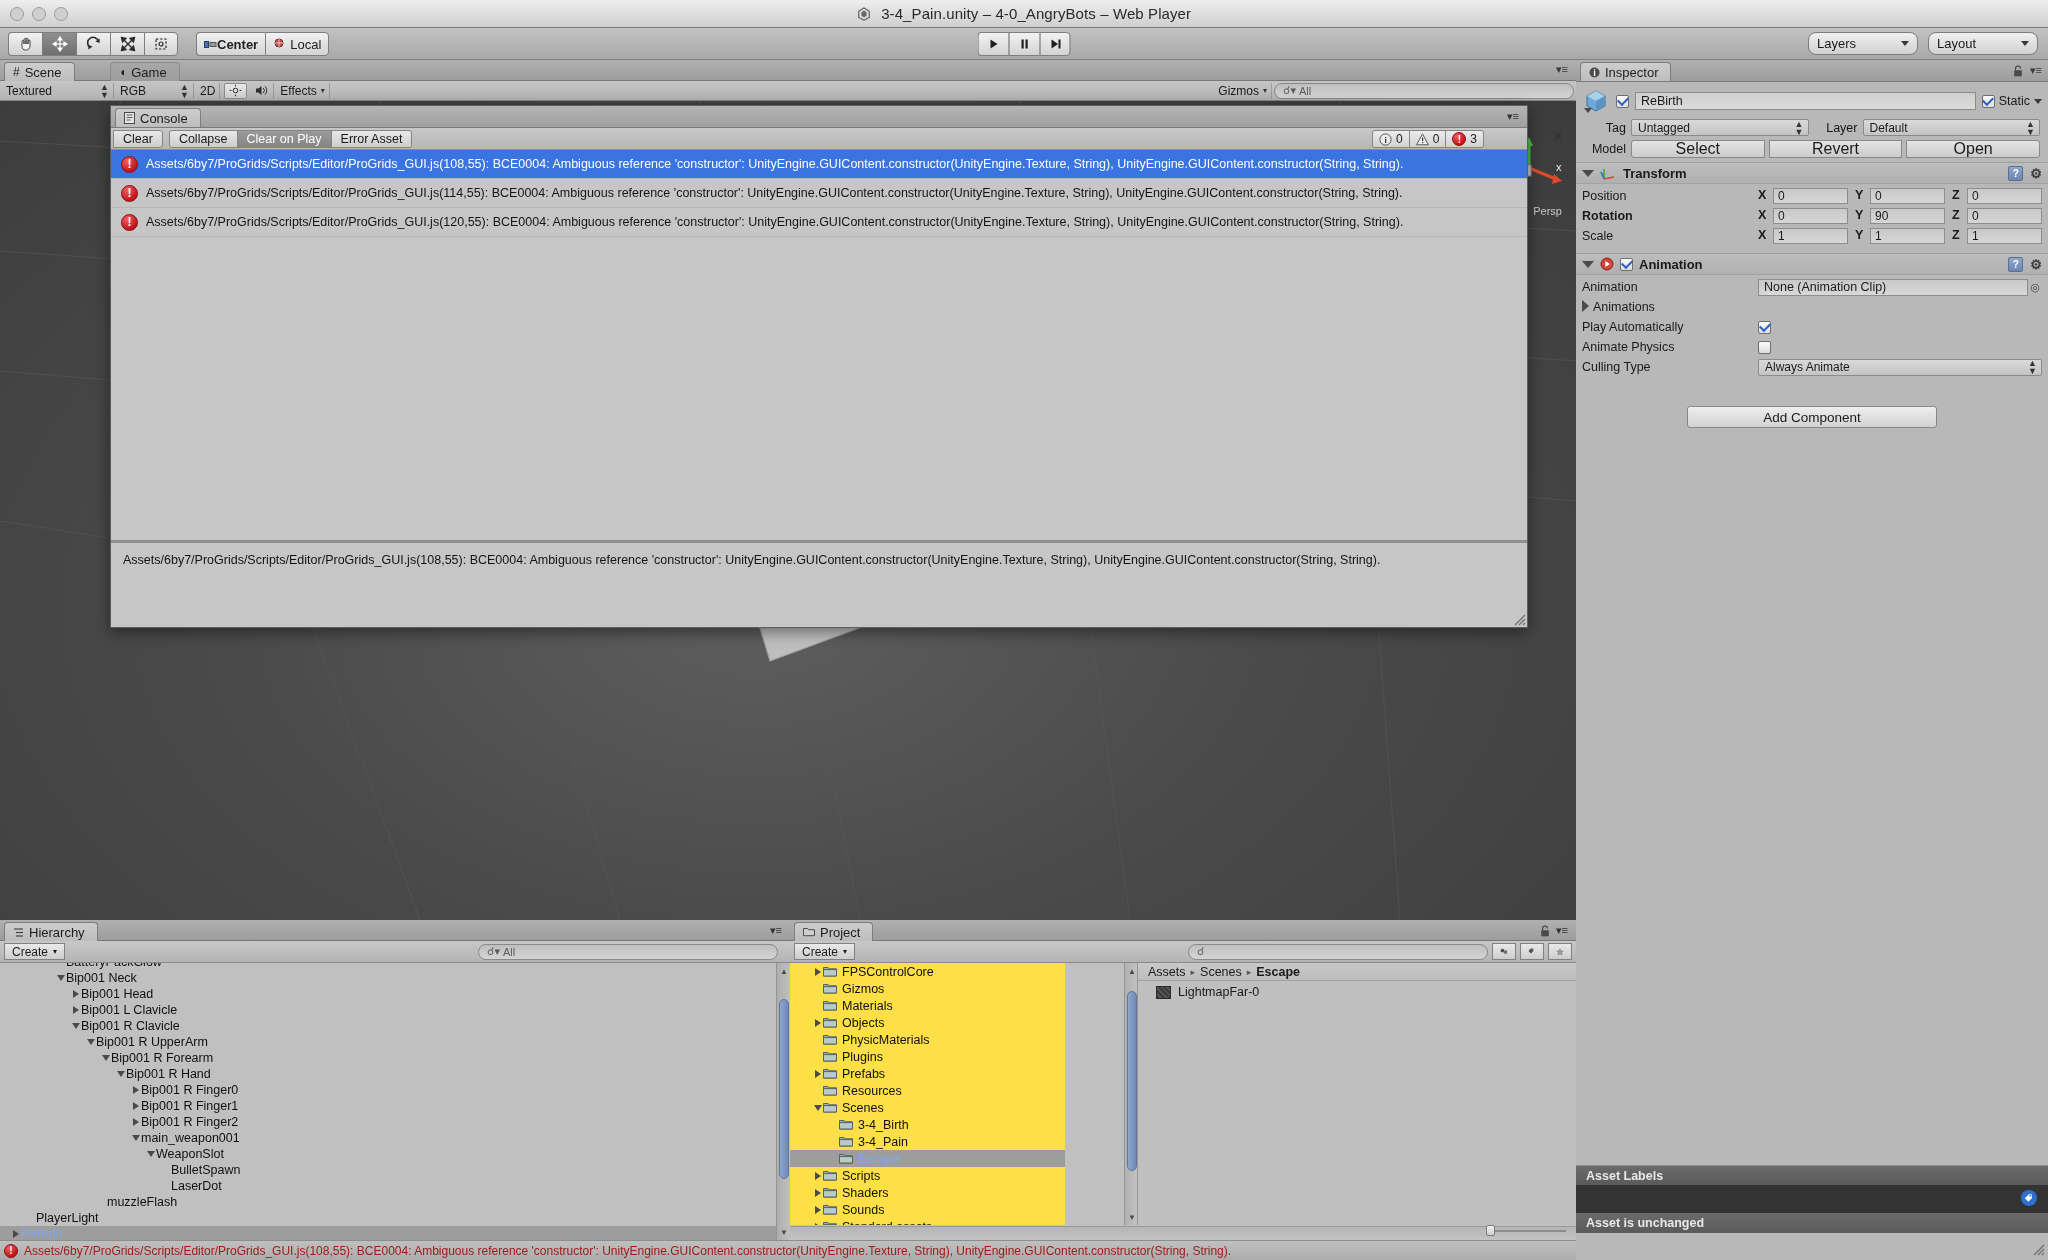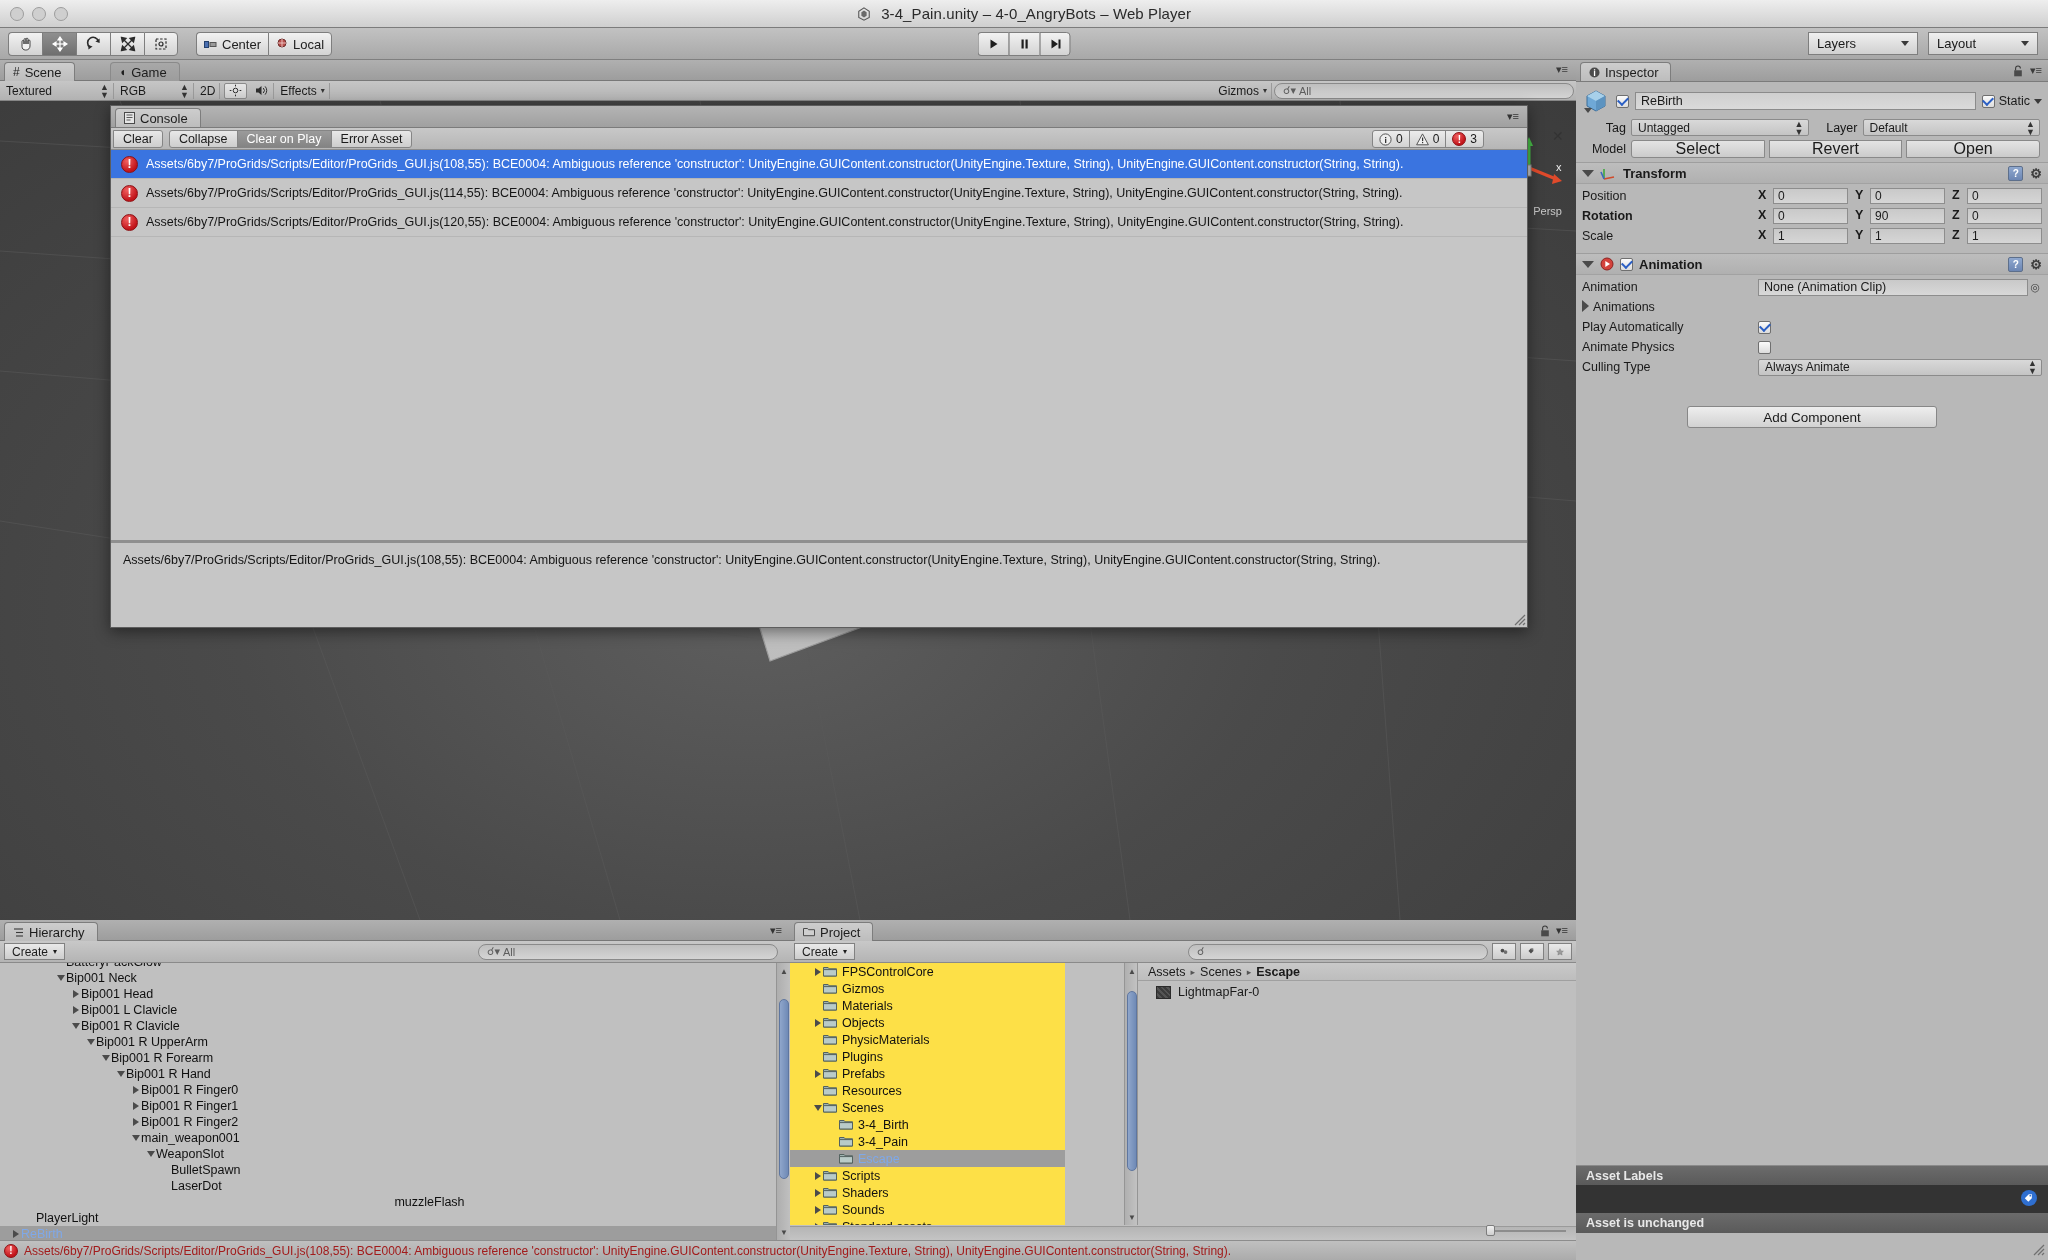--- a/index.html
+++ b/index.html
@@ -47,21 +47,21 @@
   .tbtn.on { background:linear-gradient(#8f8f8f,#6f6f6f); color:#fff; }
   .tbtn svg{display:block}
 
   .transport { position:absolute; left:50%; transform:translateX(-50%); top:4px; display:flex; }
   .transport .tbtn { min-width:31px; height:24px; }
 
   .right-tools { position:absolute; right:10px; top:4px; display:flex; gap:10px; }
   .dropbtn {
     height:23px; width:110px; padding:0 8px;
     background:linear-gradient(#f0f0f0,#d0d0d0);
-    border:1px solid #7e7e7e; border-radius:0;
+    border:1px solid #7e7e7e; border-radius:8px;
     display:flex; align-items:center; justify-content:space-between;
     font-size:13px;
   }
   .caret { width:0;height:0;border-left:4px solid transparent;border-right:4px solid transparent;border-top:5px solid #3a3a3a; }
 
   
   .panel { position:absolute; background:#c0c0c0; }
   .panel-tabbar {
     height:21px; background:linear-gradient(#b0b0b0,#9d9d9d);
     border-bottom:1px solid #787878; position:relative;
@@ -297,21 +297,21 @@
       </div>
       <div class="tbtn">
         <svg width="16" height="16" viewBox="0 0 16 16">
           <rect x="3" y="3" width="10" height="10" fill="none" stroke="#2b2b2b" stroke-width="1.2" stroke-dasharray="2.5 1.6"></rect>
           <circle cx="8" cy="8" r="2" fill="none" stroke="#2b2b2b" stroke-width="1.2"></circle>
         </svg>
       </div>
     </div>
 
     <div class="tool-group" style="left:196px;top:4px;">
-      <div class="tbtn" style="min-width:60px;gap:5px;">
+      <div class="tbtn" style="min-width:60px;font-weight:bold;">
         <svg width="13" height="11" viewBox="0 0 13 11">
           <rect x="0.5" y="2.5" width="4" height="6" fill="#4a6fb0" stroke="#24416e"></rect>
           <rect x="6" y="3.5" width="6" height="4" fill="#9a9a9a" stroke="#555"></rect>
         </svg>
         <span>Center</span>
       </div>
       <div class="tbtn" style="min-width:60px;gap:5px;">
         <svg width="12" height="12" viewBox="0 0 12 12">
           <circle cx="6" cy="5" r="4" fill="#b8504d" stroke="#6e2c2a"></circle>
           <path d="M2 5h8M6 1v8" stroke="#efc9c8" stroke-width="0.9"></path>
@@ -831,21 +831,21 @@
           <span class="tlabel">WeaponSlot</span>
         </div>
         <div class="trow" style="padding-left: 160px;">
           <span class="tri"></span>
           <span class="tlabel">BulletSpawn</span>
         </div>
         <div class="trow" style="padding-left: 160px;">
           <span class="tri"></span>
           <span class="tlabel">LaserDot</span>
         </div>
-        <div class="trow" style="padding-left: 72px; justify-content: center;">
+        <div class="trow" style="padding-left: 96px;">
           <span class="tri"></span>
           <span class="tlabel">muzzleFlash</span>
         </div>
         <div class="trow" style="padding-left: 25px;">
           <span class="tri"></span>
           <span class="tlabel">PlayerLight</span>
         </div>
         <div class="trow sel" style="padding-left: 10px;">
           <span class="tri closed"></span>
           <span class="tlabel">ReBirth</span>

